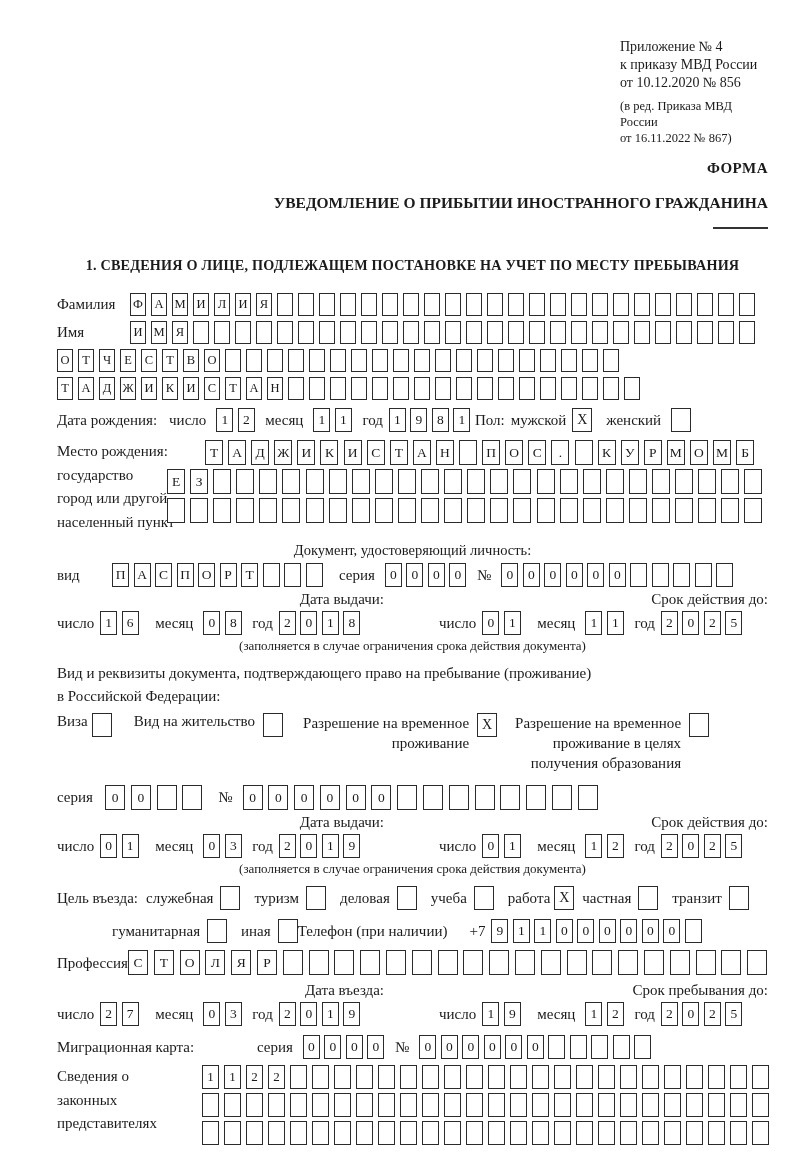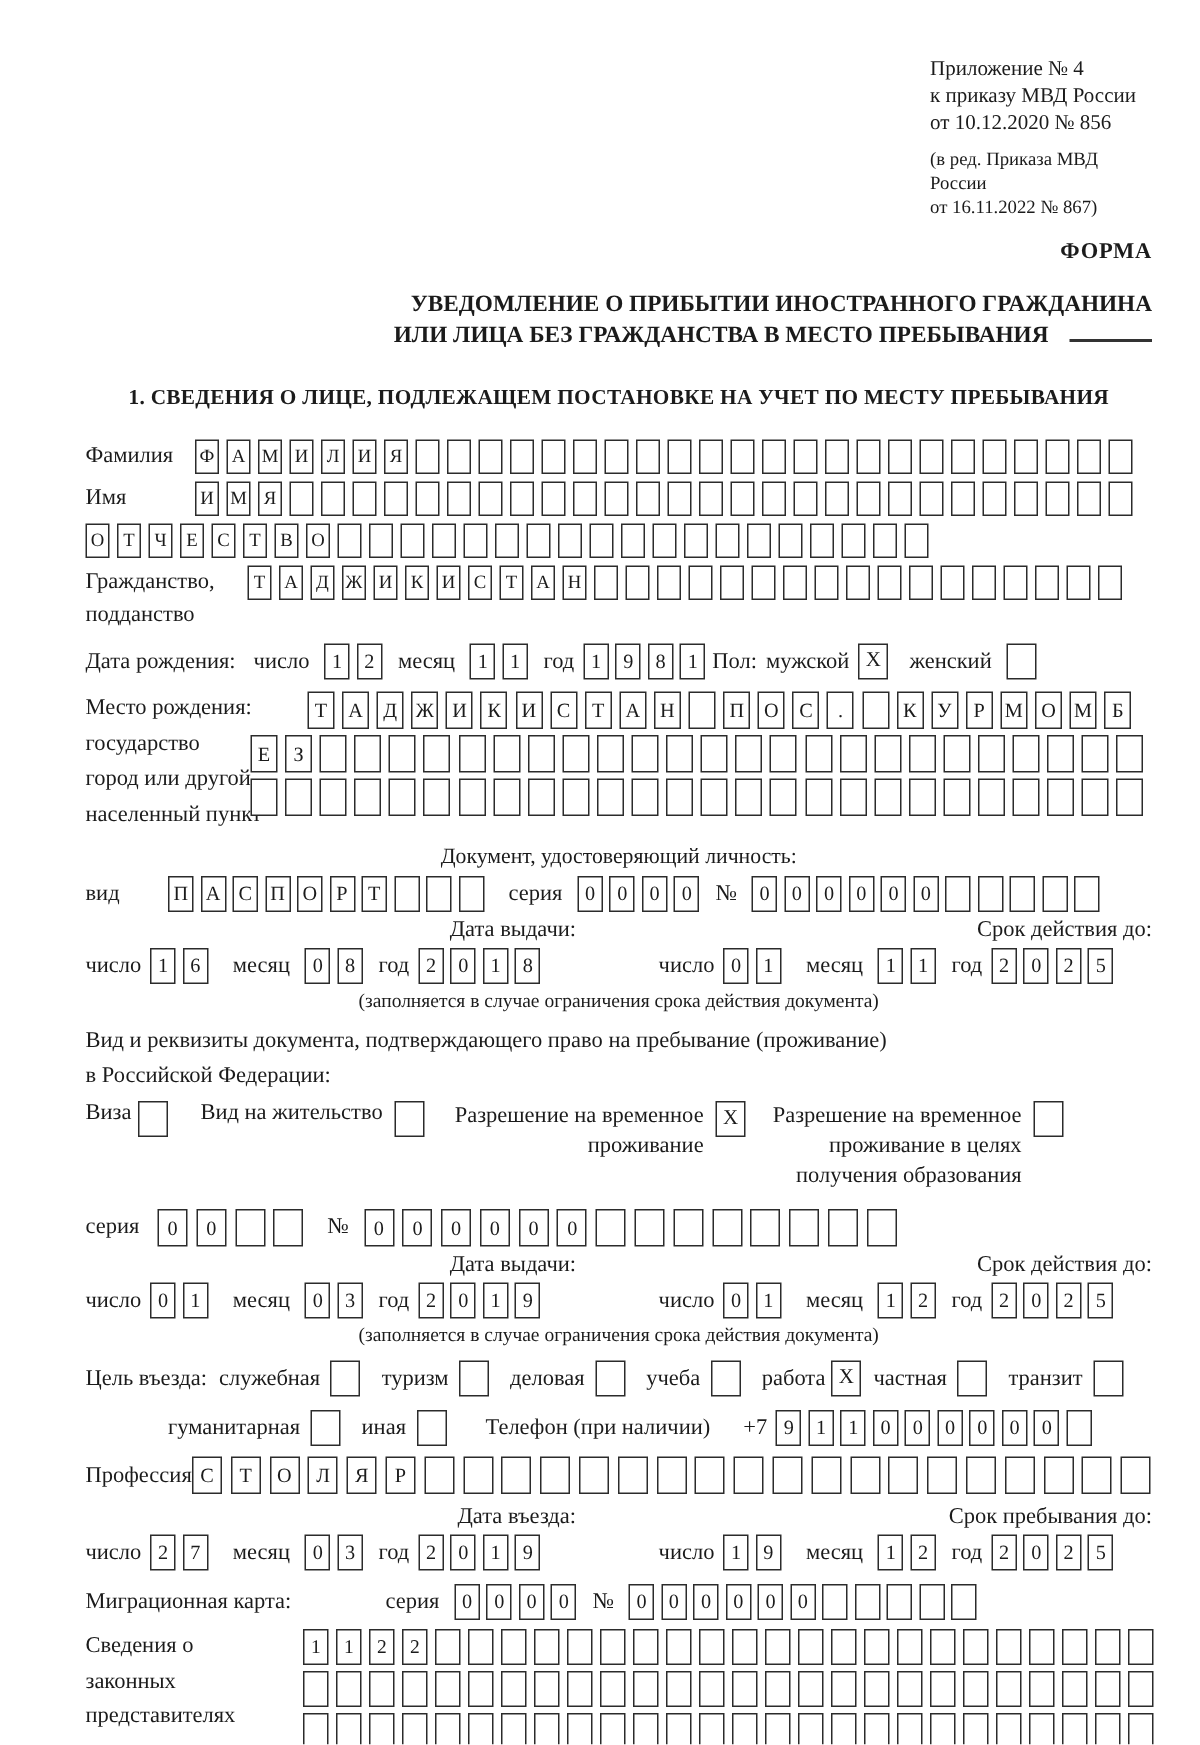--- a/index.html
+++ b/index.html
@@ -66,21 +66,21 @@
     <div class="amendment">
       <div>(в ред. Приказа МВД России</div>
       <div>от 16.11.2022 № 867)</div>
     </div>
   </div>
   <div class="forma">ФОРМА</div>
 
   <div class="title">
     <div>УВЕДОМЛЕНИЕ О ПРИБЫТИИ ИНОСТРАННОГО ГРАЖДАНИНА</div>
     <div>
-      <span>ИЛИ ЛИЦА БЕЗ ГРАЖДАНСТВА В МЕСТО ПРЕБЫВАНИЯ</span><span class="title-underline"></span>
+      <span class="title-underline"></span>
     </div>
   </div>
 
   <div class="sec-heading">1. СВЕДЕНИЯ О ЛИЦЕ, ПОДЛЕЖАЩЕМ ПОСТАНОВКЕ НА УЧЕТ ПО МЕСТУ ПРЕБЫВАНИЯ</div>
 
   <div class="frow" style="margin-top:19px;">
     <div class="flabel lw73">Фамилия</div>
     <div class="boxes bx-s">
         <span class="cell">Ф</span>
         <span class="cell">А</span>
@@ -177,24 +177,20 @@
         <span class="cell"></span>
         <span class="cell"></span>
         <span class="cell"></span>
         <span class="cell"></span>
         <span class="cell"></span>
         <span class="cell"></span>
       </div>
   </div>
 
   <div class="frow">
-    <div class="flabel lw108">
-      <div>Гражданство,</div>
-      <div>подданство</div>
-    </div>
     <div class="boxes bx-s">
         <span class="cell">Т</span>
         <span class="cell">А</span>
         <span class="cell">Д</span>
         <span class="cell">Ж</span>
         <span class="cell">И</span>
         <span class="cell">К</span>
         <span class="cell">И</span>
         <span class="cell">С</span>
         <span class="cell">Т</span>
@@ -547,21 +543,21 @@
     <span class="cb"></span>
     <span class="p-label">транзит</span>
     <span class="cb"></span>
   </div>
 
   <div class="purpose-row">
     <span style="margin-left:55px;">гуманитарная</span>
     <span class="cb ml10"></span>
     <span class="ml14">иная</span>
     <span class="cb ml12"></span>
-    <span style="margin-left:26px;">Телефон (при наличии)</span>
+    <span style="">Телефон (при наличии)</span>
     <span style="margin-left:22px;">+7</span>
     <span class="boxes bx-d ml6">
         <span class="cell">9</span>
         <span class="cell">1</span>
         <span class="cell">1</span>
         <span class="cell">0</span>
         <span class="cell">0</span>
         <span class="cell">0</span>
         <span class="cell">0</span>
         <span class="cell">0</span>

